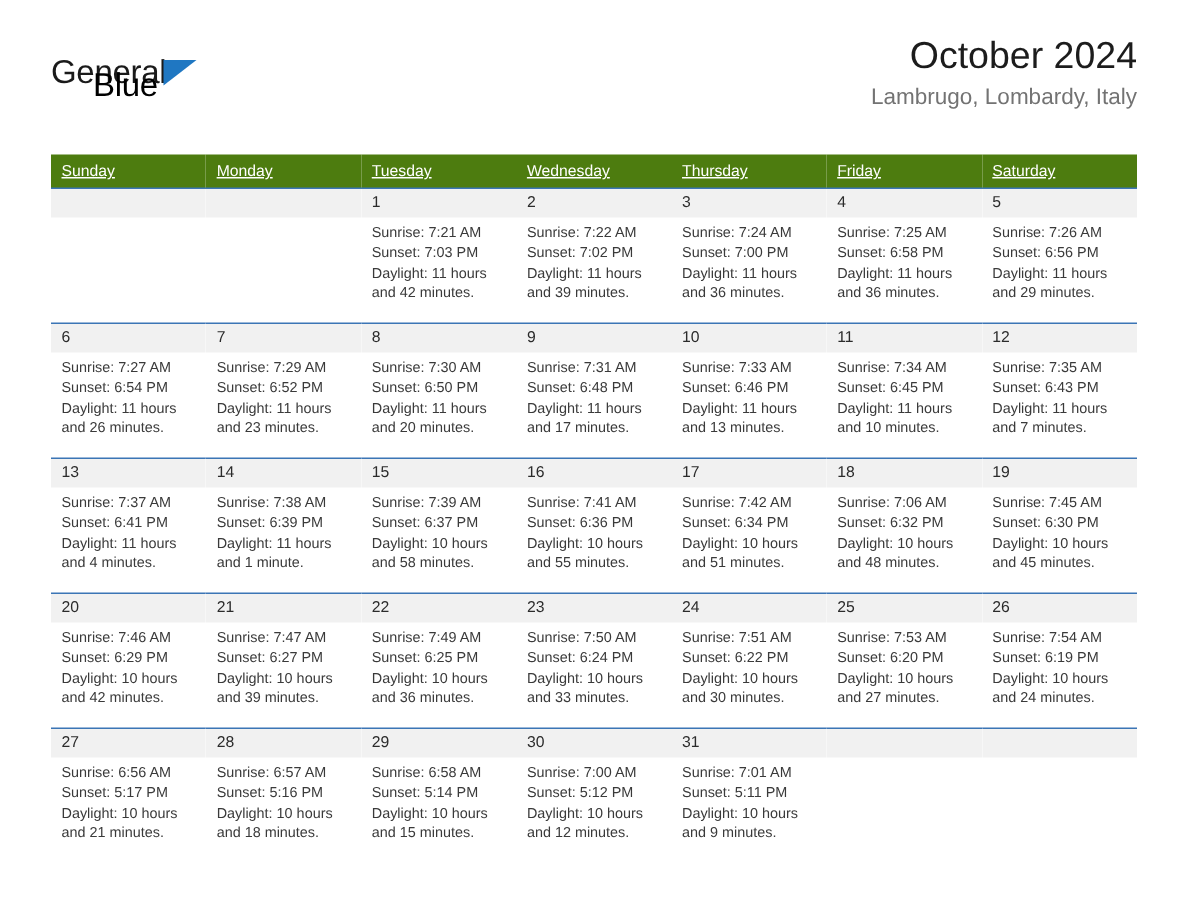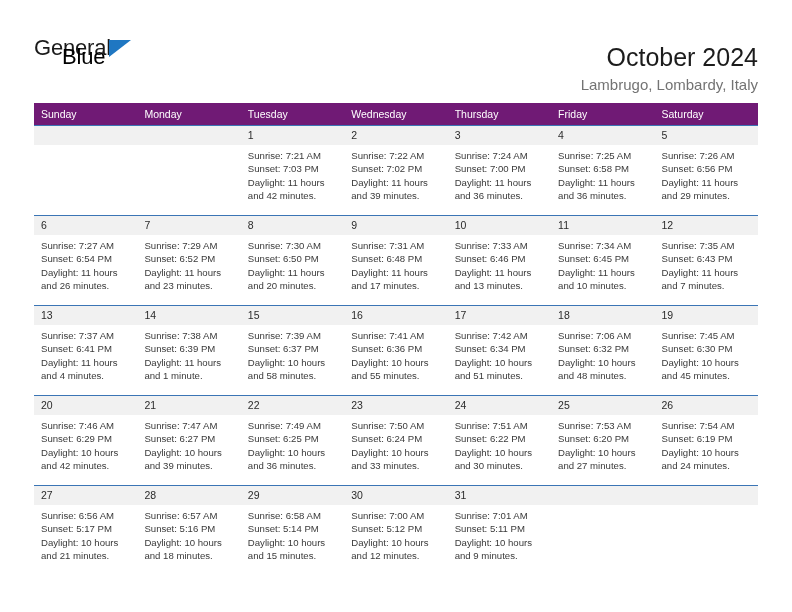--- a/index.html
+++ b/index.html
@@ -65,21 +65,20 @@
     font-size: 22px;
     color: #000000;
     line-height: 24px;
     letter-spacing: -0.2px;
   }
   .title-block {
     position: absolute;
     right: 0;
     top: 22px;
     text-align: right;
-    margin-top: 20px;
   }
   .cal-title {
     font-size: 25px;
     color: #1c1c1c;
     line-height: 30px;
     font-weight: normal;
     margin: 0;
   }
   .cal-subtitle {
     font-size: 15px;
@@ -92,28 +91,29 @@
   
   .calendar {
     position: absolute;
     left: 34px;
     top: 103px;
     width: 724px;
     border-collapse: collapse;
     table-layout: fixed;
   }
   .calendar th {
-    background: #701a75;
+    background: #4d7c0f;
     color: #ffffff;
     font-size: 10.5px;
     font-weight: normal;
     text-align: left;
     padding: 5px 0 5px 7px;
     height: 11px;
     border: none;
+    text-decoration: underline;
   }
   .calendar td {
     vertical-align: top;
     border-top: 1px solid #3b75b5;
     padding: 0;
     height: 90px;
     box-sizing: border-box;
     background: #ffffff;
   }
   .daynum {

